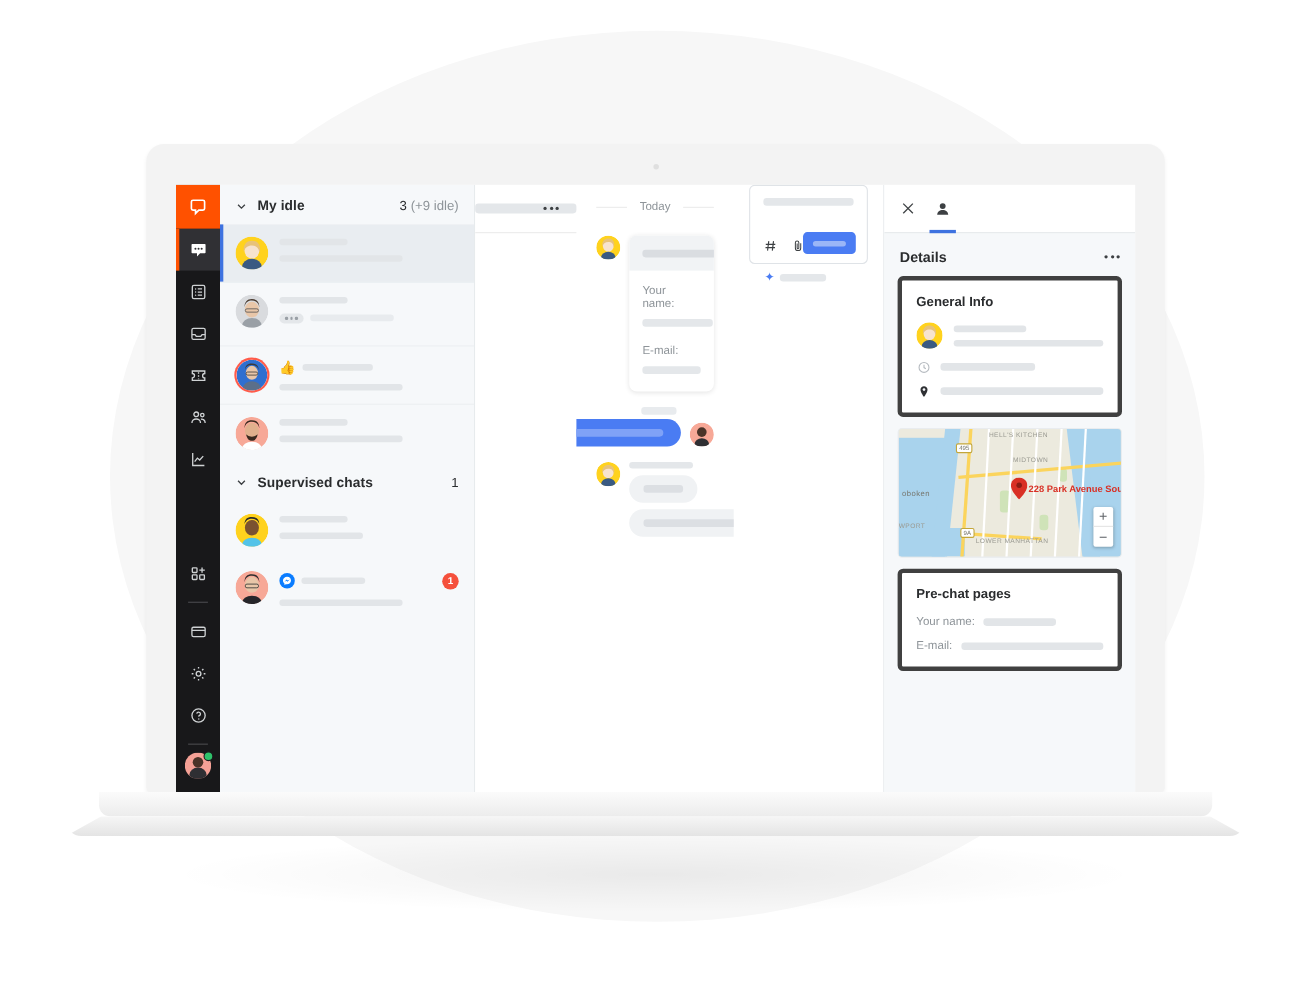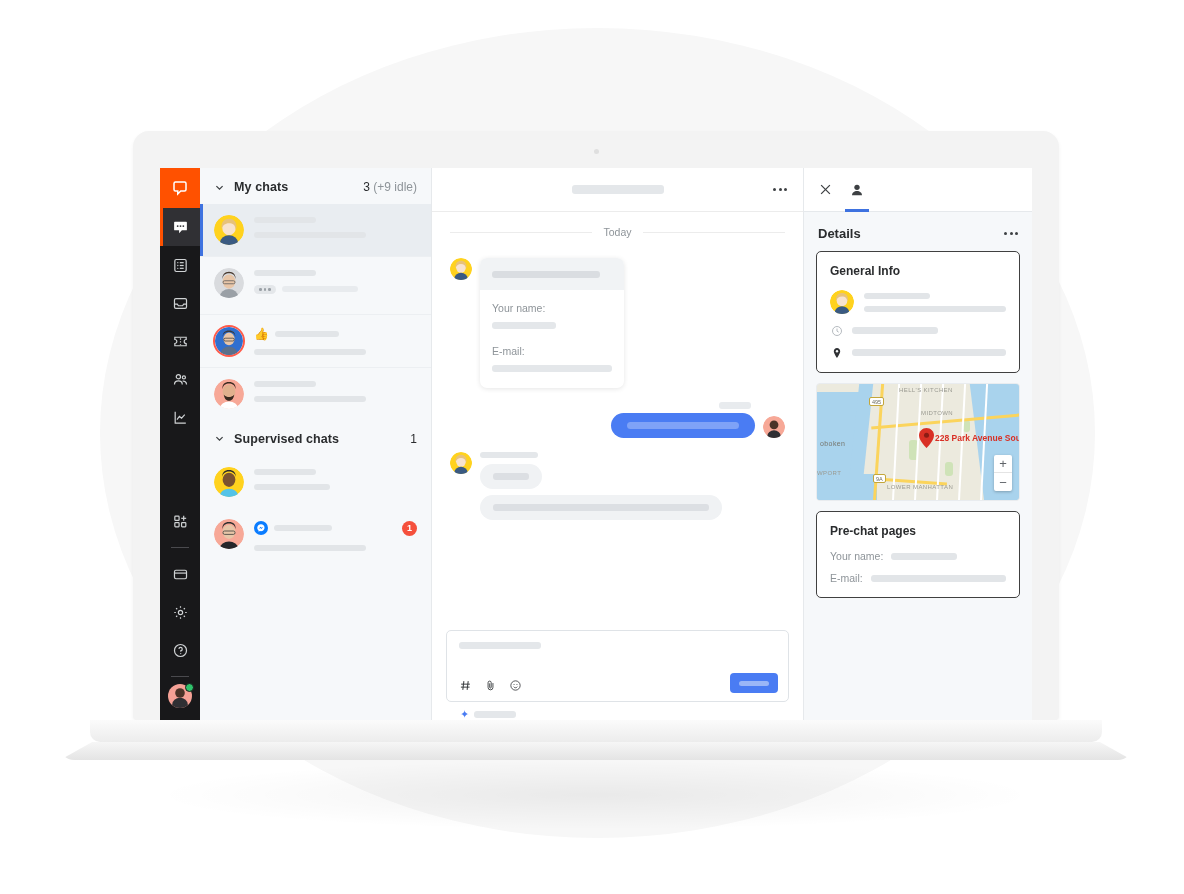--- a/index.html
+++ b/index.html
@@ -163,21 +163,21 @@
   }
   .msgr {
     width:14px;height:14px;border-radius:50%;
     background:#0a7cff; margin-right:6px; flex:0 0 14px;
     display:flex;align-items:center;justify-content:center;
   }
 
   
   .col-conv {
     flex: 1 1 auto; background:#ffffff;
-    display:flex; flex-direction:column;
+    display:flex; flex-direction:row;
     border-right: 1px solid #e6e9ec;
     min-width: 0;
   }
   .conv-head {
     height:44px; flex:0 0 44px; display:flex; align-items:center;
     justify-content:center; position:relative; border-bottom:1px solid #ececec;
   }
   .conv-head .ghost { width:92px; height:9px; background:#e4e7ea; }
   .dots { position:absolute; right:16px; display:flex; gap:2.5px; cursor:pointer; }
   .dots i { width:3px;height:3px;border-radius:50%;background:#3d4043;display:block; }
@@ -252,21 +252,21 @@
   }
   .det-head .ic { cursor:pointer; position:relative; height:44px; display:flex; align-items:center; }
   .det-head .ic.tab-active::after {
     content:''; position:absolute; left:-4px; right:-4px; bottom:0; height:3px; background:#3e72e0;
   }
   .det-title-row { display:flex; align-items:center; padding:14px 14px 10px 14px; }
   .det-title { font-size:13px; font-weight:600; color:#2a2c2e; }
   .det-title-row .dots { position:static; margin-left:auto; }
 
   .card {
-    background:#fff; border:1px solid #404040; border-radius:5px;
+    background:#fff; border:4px solid #404040; border-radius:5px;
     margin: 0 12px 10px 12px; padding:12px 13px 13px 13px;
   }
   .card-title { font-size:12px; font-weight:700; color:#2a2c2e; margin-bottom:12px; }
   .ginfo-row { display:flex; align-items:center; margin-bottom:10px; }
   .ginfo-row .avatar { width:24px;height:24px;flex:0 0 24px;margin-right:10px; }
   .ginfo-lines { flex:1 1 auto; }
   .ginfo-lines .ghost { height:6px; }
   .ginfo-lines .a { width:66px; margin-bottom:7px; }
   .ginfo-lines .b { width:100%; }
   .ic-row { display:flex; align-items:center; margin-bottom:9px; }
@@ -430,21 +430,21 @@
         <div class="dot"></div>
       </div>
     </div>
 
     <div class="col-chats">
 
       <div class="group-head">
         <svg class="chev" viewBox="0 0 16 16" fill="none" stroke="#3d4043" stroke-width="1.8">
           <path d="M3.5 6l4.5 4.5L12.5 6"></path>
         </svg>
-        <span class="group-title">My chats</span>
+        <span class="group-title">My idle</span>
         <span class="group-count">
           <span>3</span>
           <span class="muted">(+9 idle)</span>
         </span>
       </div>
 
       <div class="chat-row selected">
         <div class="avatar">
           <svg viewBox="0 0 40 40" width="30" height="30">
             <circle cx="20" cy="20" r="20" fill="#ffd21e"></circle>

